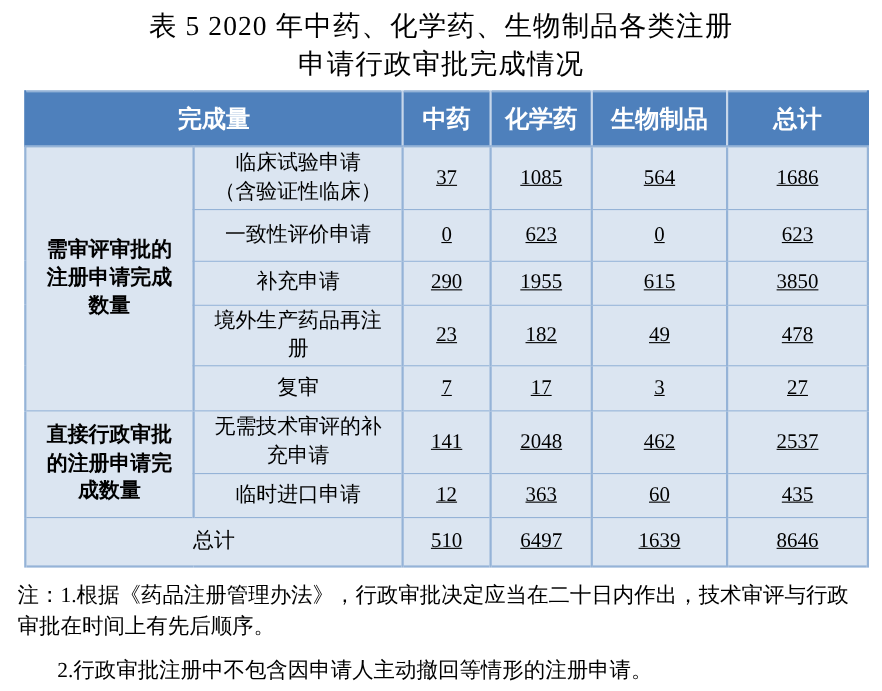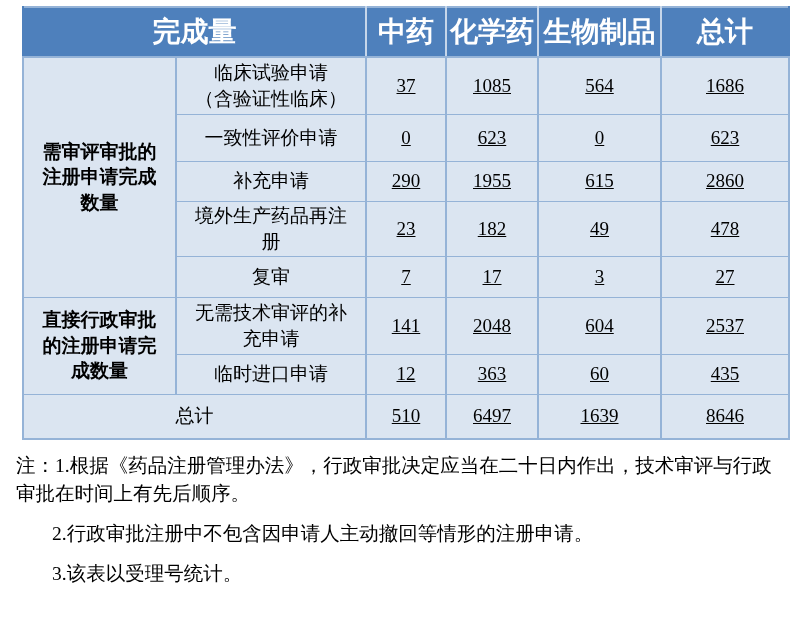--- a/index.html
+++ b/index.html
@@ -44,21 +44,21 @@
     white-space: pre-line;
     line-height: 1.35;
   }
   table.report {
     border: 2px solid #95b3d7;
   }
   table.report thead th {
     background: #4e80bc;
     color: #ffffff;
     font-weight: bold;
-    font-size: 28px;
+    font-size: 22px;
     border-left: 2px solid #c6d6ea;
     border-right: 2px solid #c6d6ea;
     border-top: none;
     border-bottom: 2px solid #95b3d7;
   }
   table.report thead th:first-child { border-left: 2px solid #4e80bc; }
   table.report thead th:last-child { border-right: 2px solid #4e80bc; }
   table.report tbody td {
     background: #dbe5f1;
   }
@@ -84,20 +84,24 @@
   }
   .notes p.indented {
     padding-left: 36px;
   }
 </style>
 </head>
 <body>
 
 <div class="page">
 
+  <div class="title">
+    <div>表 5 2020 年中药、化学药、生物制品各类注册</div>
+    <div>申请行政审批完成情况</div>
+  </div>
 
   <table class="report">
     <colgroup>
       <col style="width:153px">
         <col style="width:190px">
         <col style="width:80px">
       <col style="width:92px">
         <col style="width:123px">
         <col style="width:128px">
     </colgroup>
@@ -127,21 +131,21 @@
         <td class="num">0</td>
         <td class="num">623</td>
         <td class="num">0</td>
         <td class="num">623</td>
       </tr>
       <tr style="height:40px;">
         <td>补充申请</td>
         <td class="num">290</td>
         <td class="num">1955</td>
         <td class="num">615</td>
-        <td class="num">2860</td>
+        <td class="num">3850</td>
       </tr>
       <tr style="height:55px;">
         <td>境外生产药品再注
 册</td>
         <td class="num">23</td>
         <td class="num">182</td>
         <td class="num">49</td>
         <td class="num">478</td>
       </tr>
       <tr style="height:41px;padding-left:32px;">
@@ -152,21 +156,21 @@
         <td class="num">27</td>
       </tr>
       <tr style="height:57px;margin-top:16px;">
         <td rowspan="2" class="group-label">直接行政审批
 的注册申请完
 成数量</td>
         <td>无需技术审评的补
 充申请</td>
         <td class="num">141</td>
         <td class="num">2048</td>
-        <td class="num">604</td>
+        <td class="num">462</td>
         <td class="num">2537</td>
       </tr>
       <tr style="height:40px;">
         <td>临时进口申请</td>
         <td class="num">12</td>
         <td class="num">363</td>
         <td class="num">60</td>
         <td class="num">435</td>
       </tr>
       <tr style="height:45px;">

